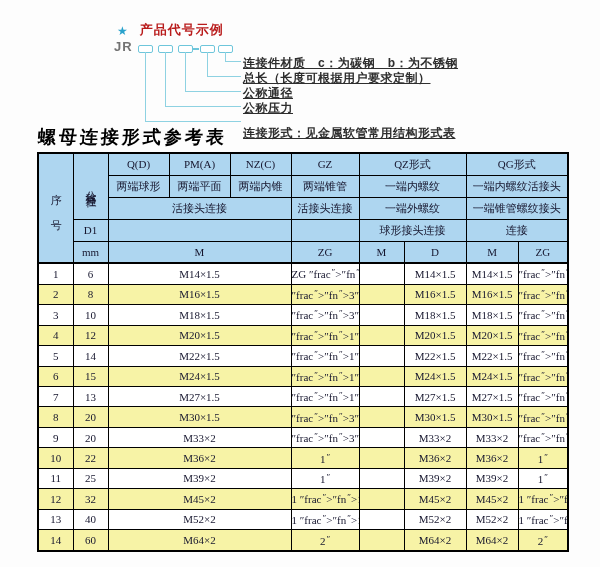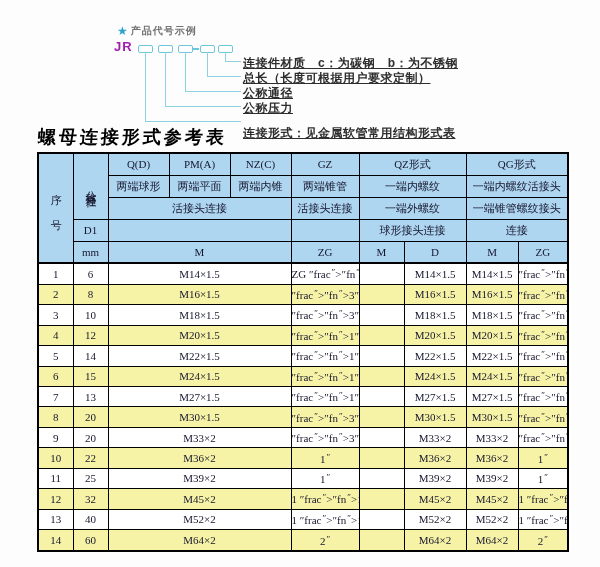--- a/index.html
+++ b/index.html
@@ -12,22 +12,22 @@
     --label-ink:#2e2e2e;
   }
   html,body{margin:0;padding:0;}
   body{
     width:600px;height:567px;position:relative;overflow:hidden;
     background:#fdfdfd;font-family:"Liberation Sans",sans-serif;
   }
   
   .star-line{position:absolute;left:117px;top:20px;white-space:nowrap;}
   .star{color:var(--star-blue);font-size:12px;vertical-align:-1px;}
-  .star-title{font-size:10px;font-weight:bold;color:#737373;margin-left:3px;letter-spacing:1px;}
-  .jr{position:absolute;left:114px;top:39px;font-size:13px;font-weight:bold;color:#a21caf;letter-spacing:1px;}
+  .star-title{font-size:13px;font-weight:bold;color:#b91c1c;margin-left:12px;letter-spacing:1px;}
+  .jr{position:absolute;left:114px;top:39px;font-size:13px;font-weight:bold;color:#737373;letter-spacing:1px;}
   .codebox{position:absolute;top:45px;width:13px;height:6px;border:1.6px solid var(--box-cyan);border-radius:2px;background:#fff;}
   .codedash{position:absolute;left:192px;top:48px;width:7px;height:2px;background:var(--box-cyan);}
   .elbow{position:absolute;border-left:1.6px solid var(--line-cyan);border-bottom:1.6px solid var(--line-cyan);box-sizing:border-box;}
   .dlabel{position:absolute;left:243px;font-size:12px;font-weight:bold;color:var(--label-ink);white-space:nowrap;letter-spacing:.5px;line-height:14px;text-decoration:underline;}
   
   .section-title{
     position:absolute;left:38px;top:125px;font-family:"Liberation Serif",serif;
     font-size:18px;font-weight:bold;color:#000;letter-spacing:3px;transform:skewX(-4deg);
   }
   

